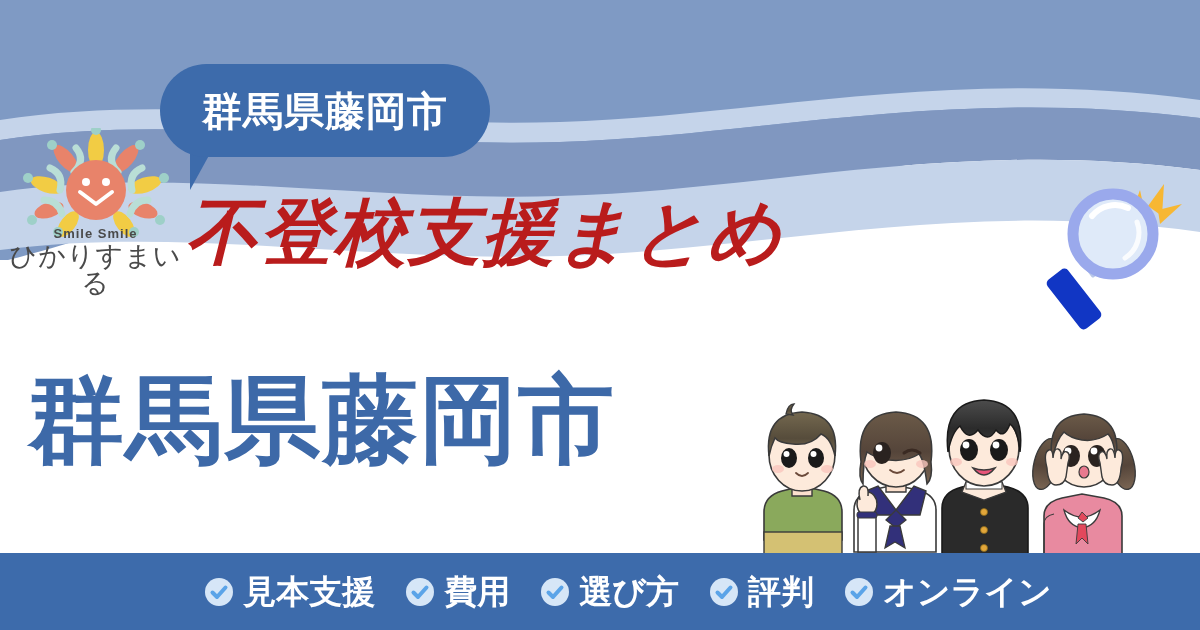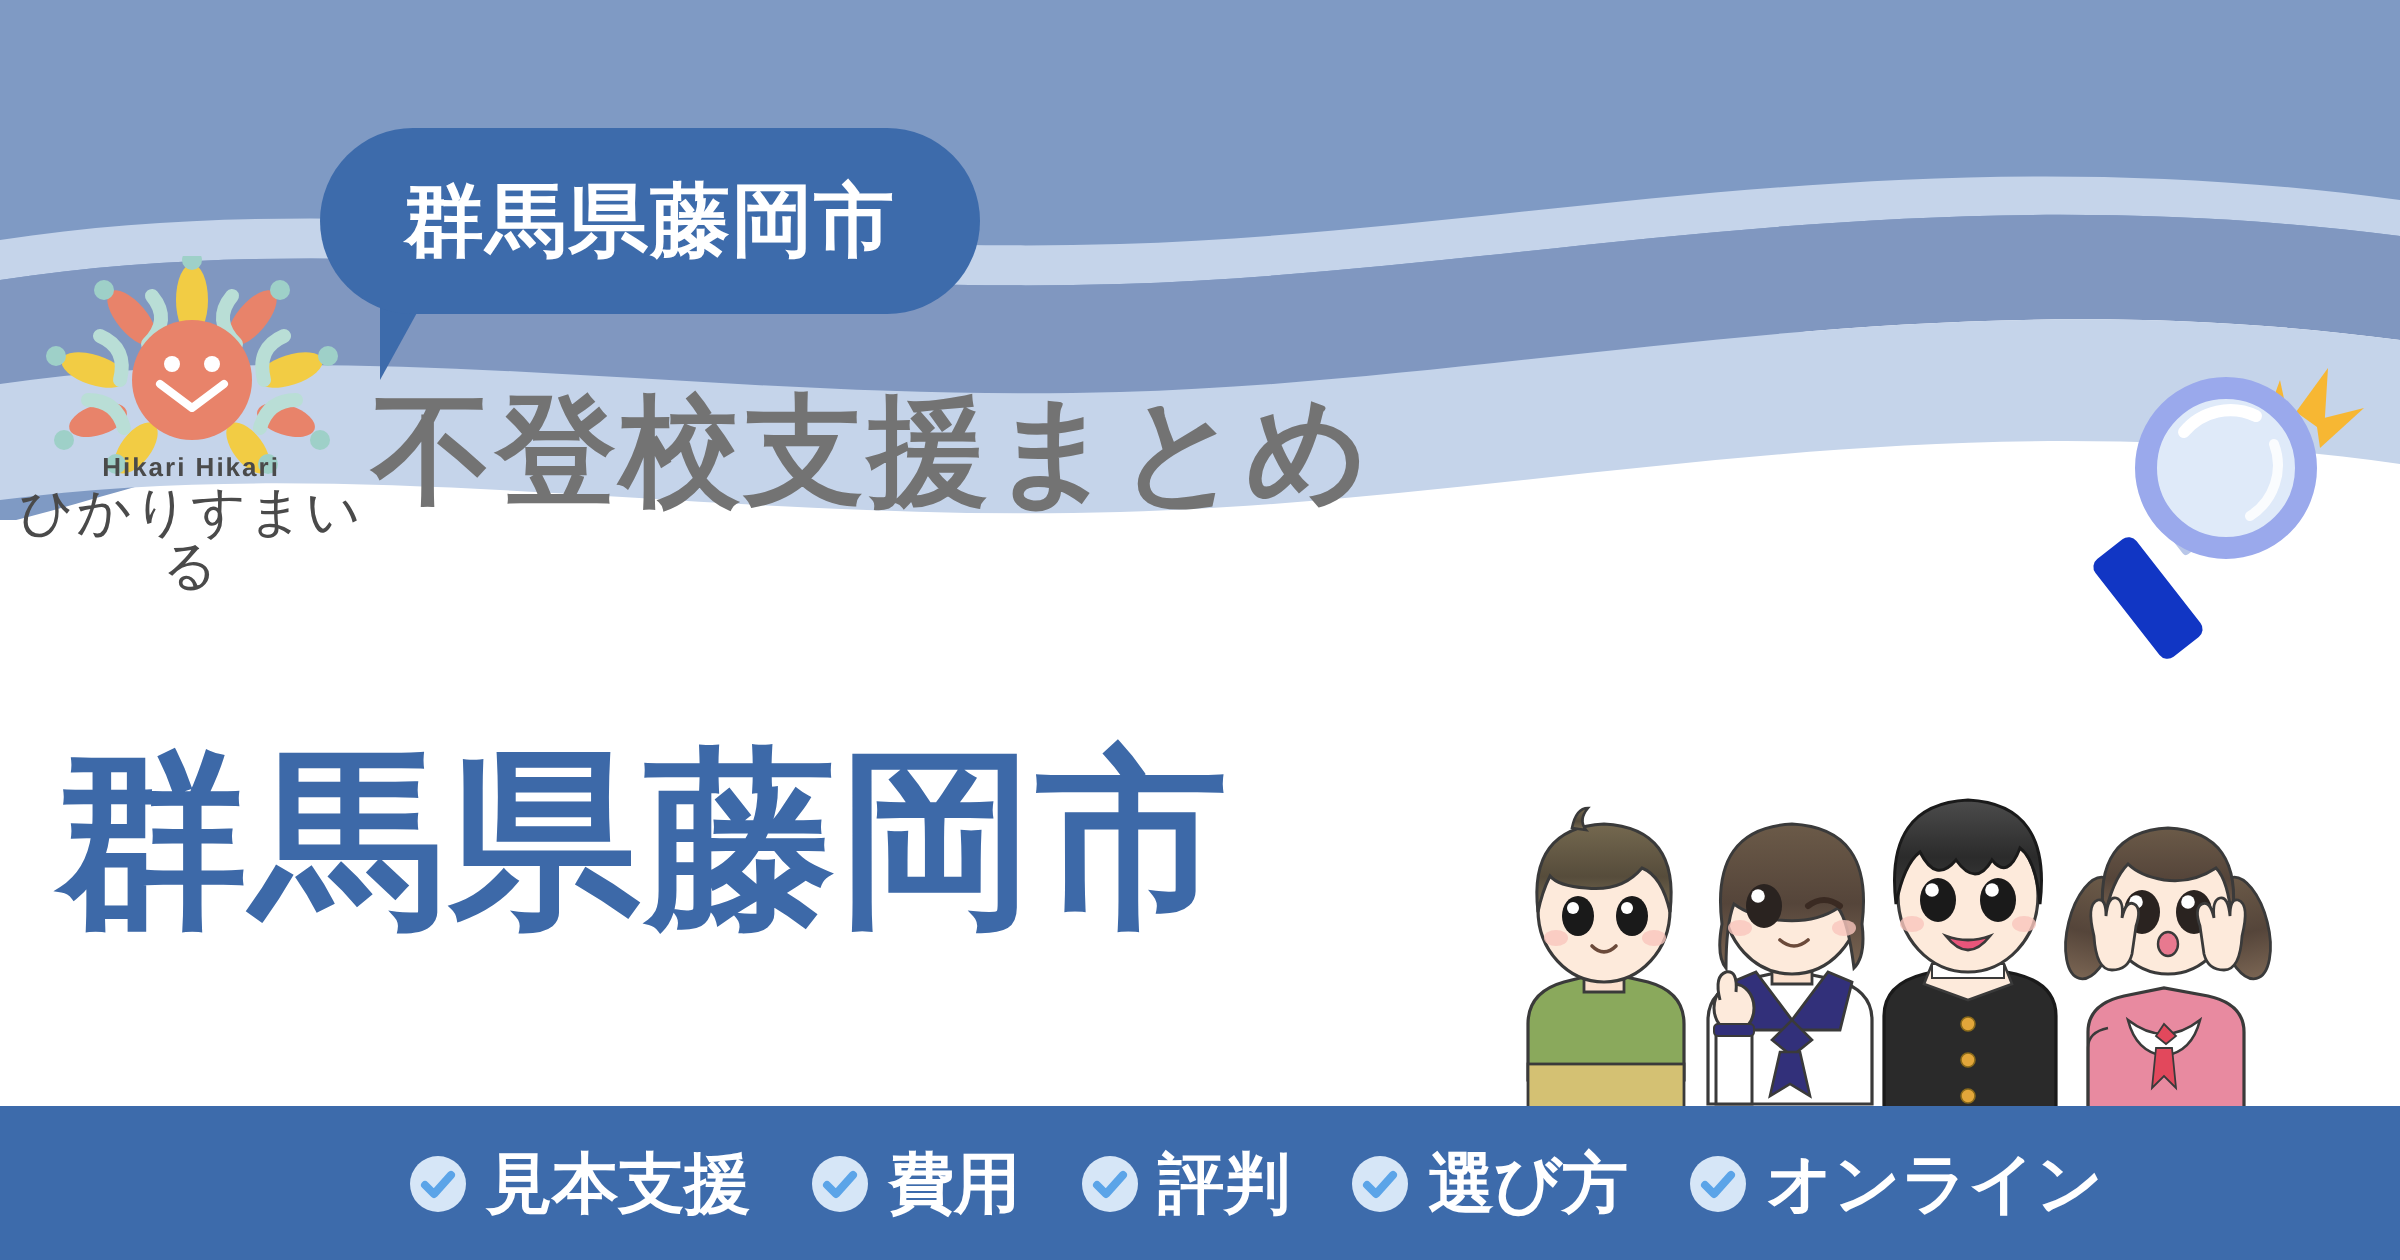--- a/index.html
+++ b/index.html
@@ -42,23 +42,24 @@
     margin-top:-14px;position:relative;z-index:3;
   }
   .logo-jp{
     font-size:27px;font-weight:normal;color:#4a4a4a;letter-spacing:1px;
     margin-top:2px;line-height:1;
   }
 
   
   .headline{position:absolute;left:186px;top:196px;z-index:6;}
   .headline-main{
-    font-size:60px;font-weight:bold;color:#737373;
+    font-size:72px;font-weight:bold;color:#b91c1c;
     letter-spacing:2px;line-height:1;white-space:nowrap;
     font-family:"DejaVu Sans",sans-serif;
+    font-style:italic;
   }
   .headline2{position:absolute;left:28px;top:372px;z-index:6;}
   .headline-sub{
     font-size:96px;font-weight:bold;color:#3d69a8;
     letter-spacing:2px;line-height:1;white-space:nowrap;
     font-family:"DejaVu Sans",sans-serif;
     text-align:center;
   }
 
   
@@ -140,21 +141,21 @@
         <path d="M126,40 q-14,6 -10,22" stroke="#b9ded6" stroke-width="7" fill="none" stroke-linecap="round"></path>
         <path d="M28,72 q14,0 18,14" stroke="#b9ded6" stroke-width="7" fill="none" stroke-linecap="round"></path>
         <path d="M132,72 q-14,0 -18,14" stroke="#b9ded6" stroke-width="7" fill="none" stroke-linecap="round"></path>
 
         <circle cx="80" cy="62" r="30" fill="#e8836a"></circle>
         <circle cx="70" cy="54" r="4" fill="#ffffff"></circle>
         <circle cx="90" cy="54" r="4" fill="#ffffff"></circle>
         <path d="M64,64 L80,76 L96,64" stroke="#ffffff" stroke-width="4" fill="none" stroke-linecap="round" stroke-linejoin="round"></path>
       </g>
     </svg>
-    <div class="logo-en">Hikari Hikari</div>
+    <div class="logo-en">Smile Smile</div>
     <div class="logo-jp">ひかりすまいる</div>
   </div>
 
   <div class="headline">
     <div class="headline-main">不登校支援まとめ</div>
   </div>
   <div class="headline2">
     <div class="headline-sub">群馬県藤岡市</div>
   </div>
 
@@ -323,34 +324,34 @@
         <path d="M8.5,15.5 L13,20 L21.5,10.5" stroke="#5ba4e8" stroke-width="4" fill="none" stroke-linecap="round" stroke-linejoin="round"></path>
       </svg>
       <span class="tag-label">費用</span>
     </div>
 
     <div class="tag">
       <svg class="tag-icon" viewBox="0 0 30 30" xmlns="http://www.w3.org/2000/svg">
         <circle cx="15" cy="15" r="14" fill="#d6e6f7"></circle>
         <path d="M8.5,15.5 L13,20 L21.5,10.5" stroke="#5ba4e8" stroke-width="4" fill="none" stroke-linecap="round" stroke-linejoin="round"></path>
       </svg>
+      <span class="tag-label">選び方</span>
+    </div>
+
+    <div class="tag">
+      <svg class="tag-icon" viewBox="0 0 30 30" xmlns="http://www.w3.org/2000/svg">
+        <circle cx="15" cy="15" r="14" fill="#d6e6f7"></circle>
+        <path d="M8.5,15.5 L13,20 L21.5,10.5" stroke="#5ba4e8" stroke-width="4" fill="none" stroke-linecap="round" stroke-linejoin="round"></path>
+      </svg>
       <span class="tag-label">評判</span>
     </div>
 
     <div class="tag">
       <svg class="tag-icon" viewBox="0 0 30 30" xmlns="http://www.w3.org/2000/svg">
         <circle cx="15" cy="15" r="14" fill="#d6e6f7"></circle>
         <path d="M8.5,15.5 L13,20 L21.5,10.5" stroke="#5ba4e8" stroke-width="4" fill="none" stroke-linecap="round" stroke-linejoin="round"></path>
       </svg>
-      <span class="tag-label">選び方</span>
-    </div>
-
-    <div class="tag">
-      <svg class="tag-icon" viewBox="0 0 30 30" xmlns="http://www.w3.org/2000/svg">
-        <circle cx="15" cy="15" r="14" fill="#d6e6f7"></circle>
-        <path d="M8.5,15.5 L13,20 L21.5,10.5" stroke="#5ba4e8" stroke-width="4" fill="none" stroke-linecap="round" stroke-linejoin="round"></path>
-      </svg>
       <span class="tag-label">オンライン</span>
     </div>
 
   </div>
 
 </div>
 
 </body></html>

